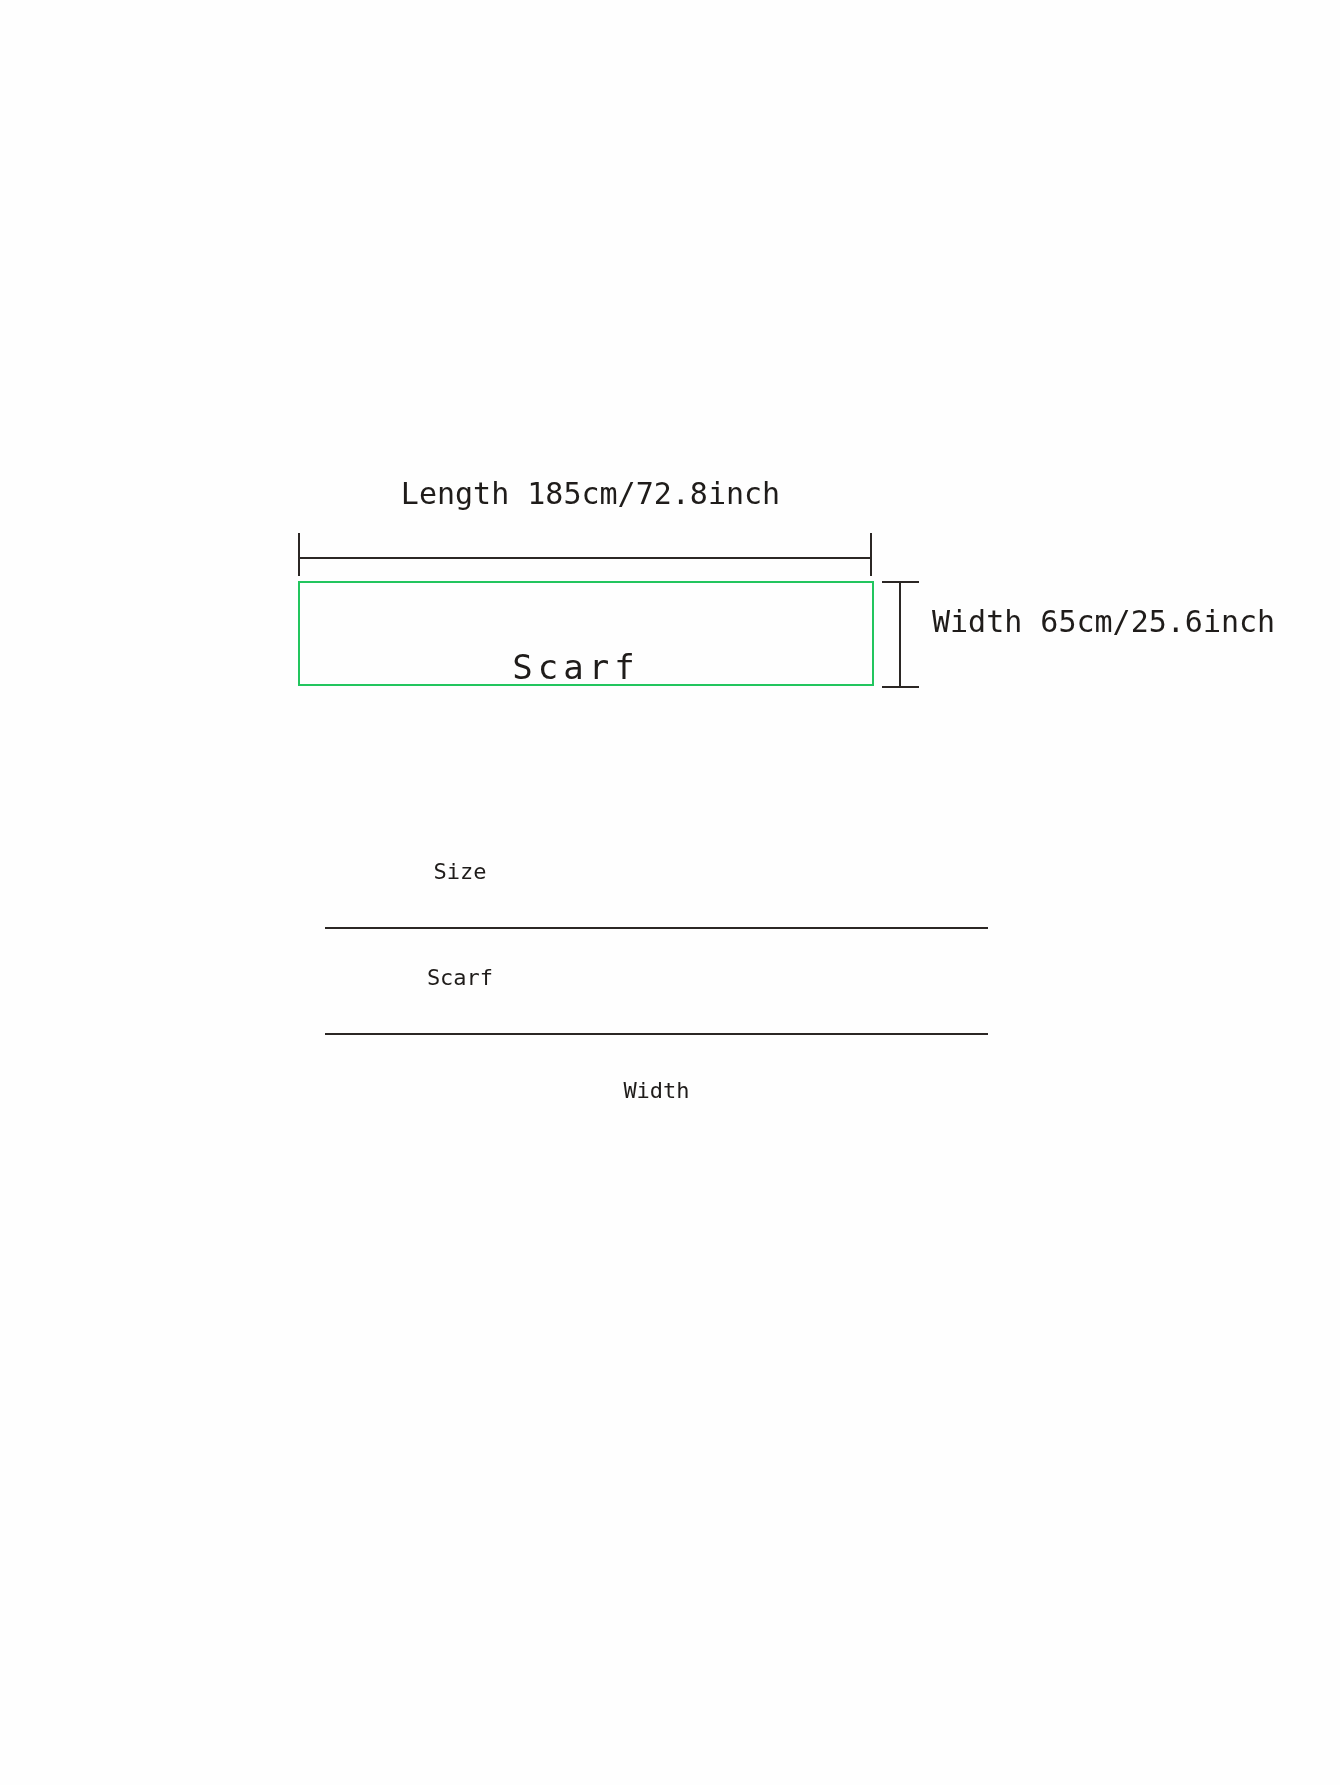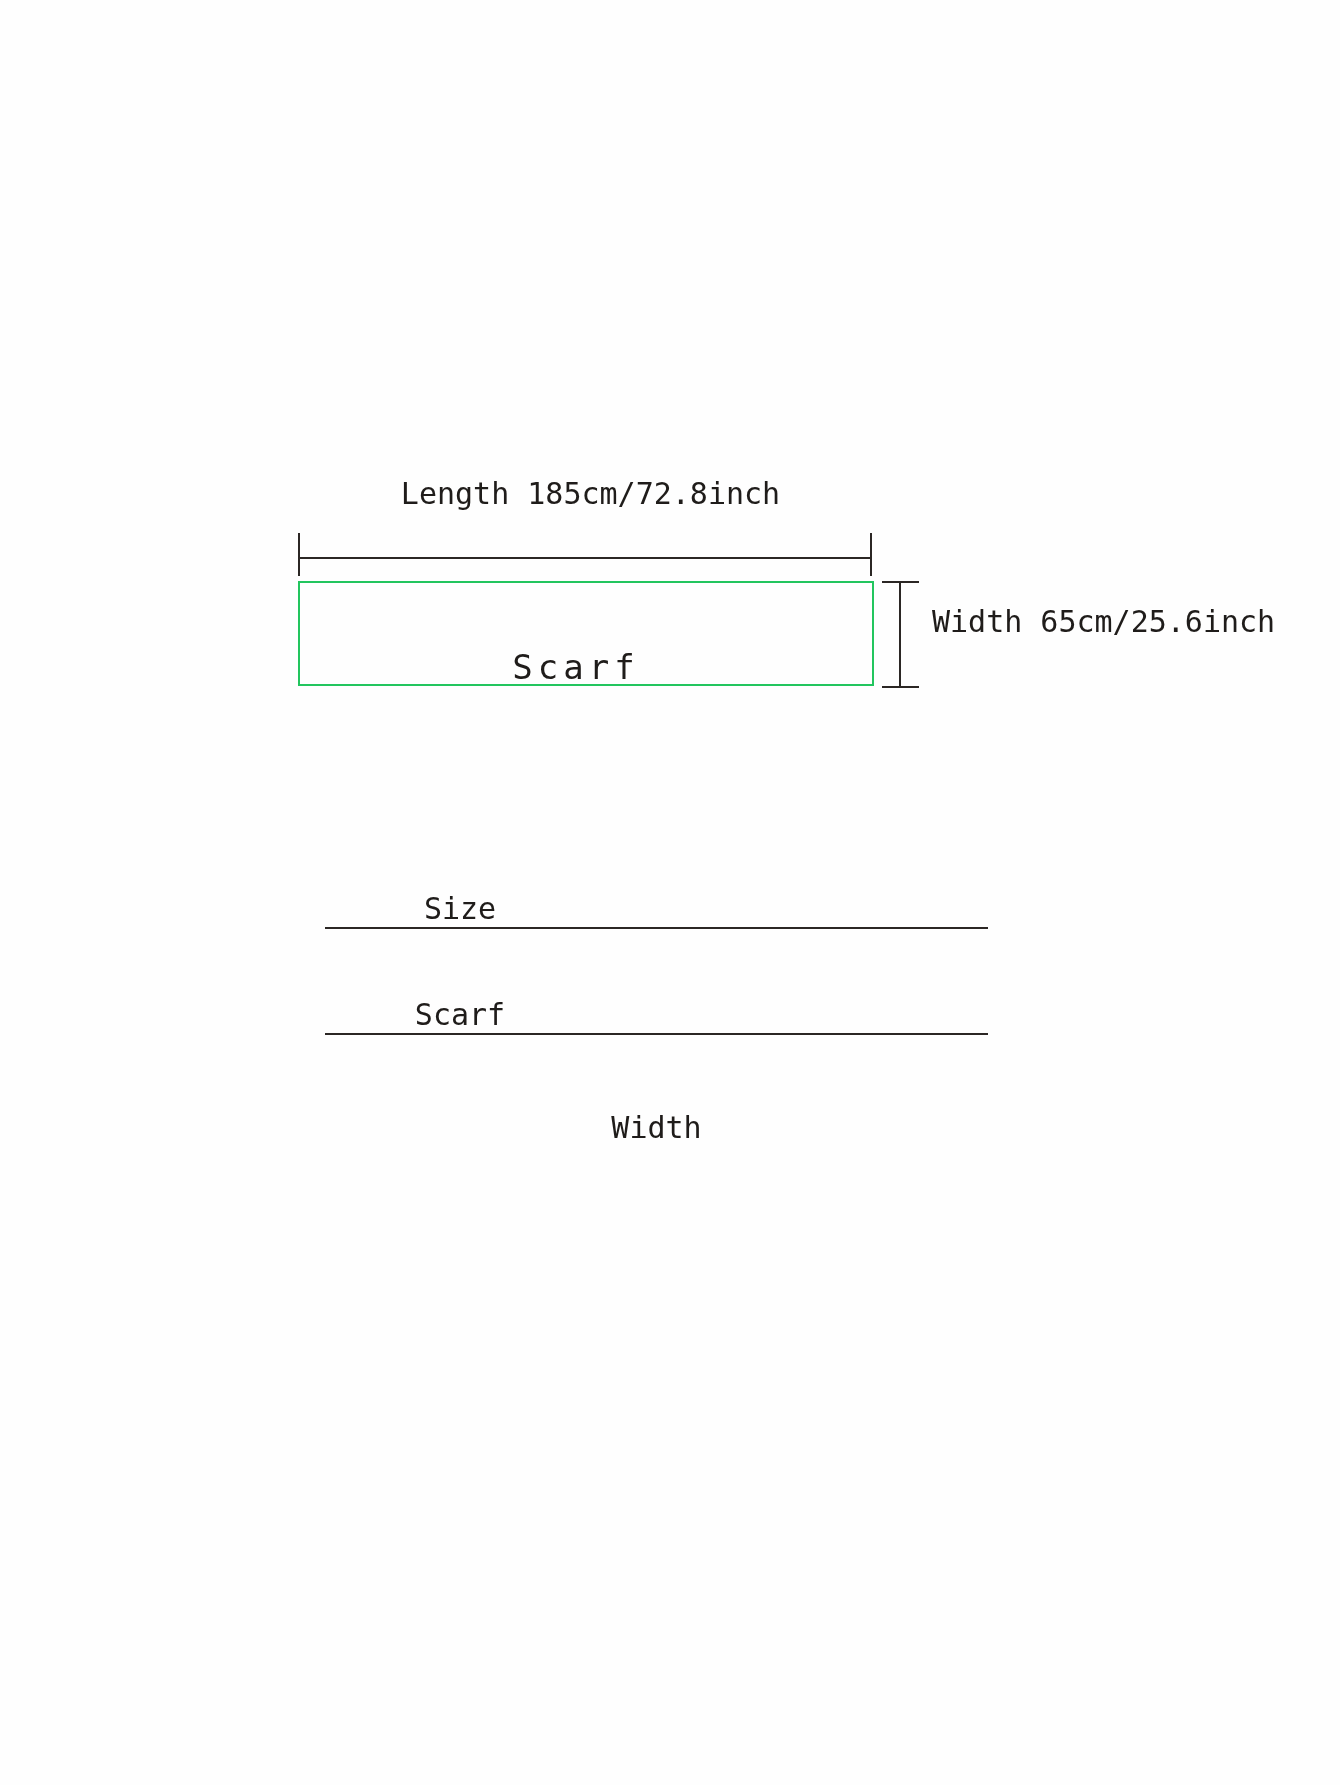--- a/index.html
+++ b/index.html
@@ -99,23 +99,22 @@
     position: absolute;
     left: 325px;
     top: 840px;
     width: 663px;
   }
   .t-row {
     position: absolute;
     left: 0;
     width: 663px;
     display: flex;
-    font-size: 30px;
+    font-size: 22px;
     line-height: 1.1;
-    margin-top: 32px;
   }
   .t-row .cell-label {
     width: 270px;
     text-align: center;
   }
   .t-row .cell-value {
     width: 393px;
     text-align: center;
   }
   .t-row.header { top: 20px; }

